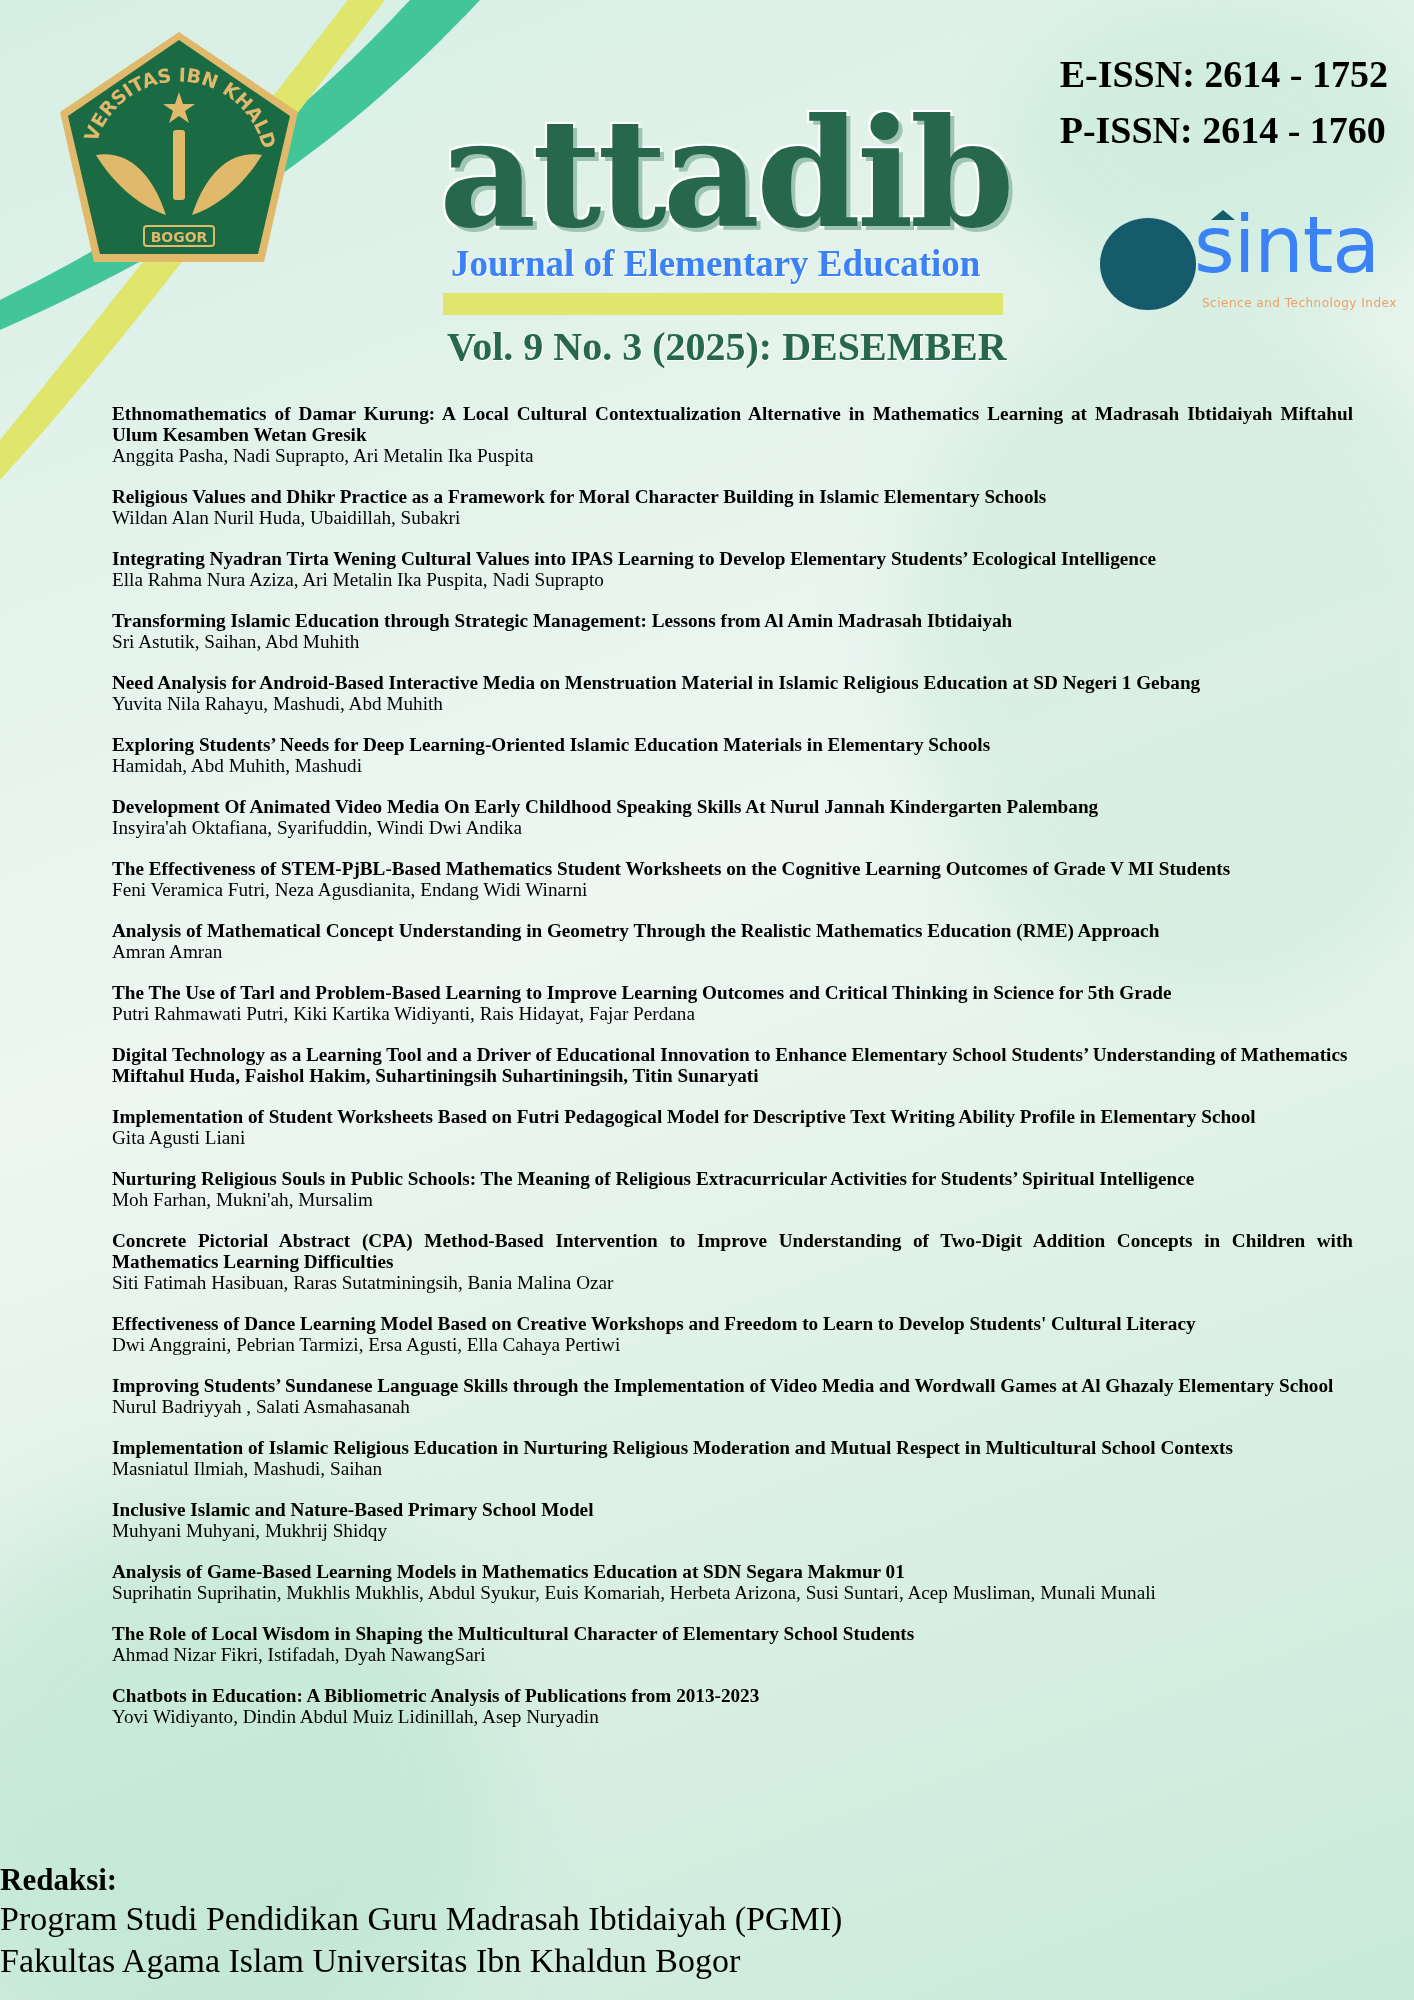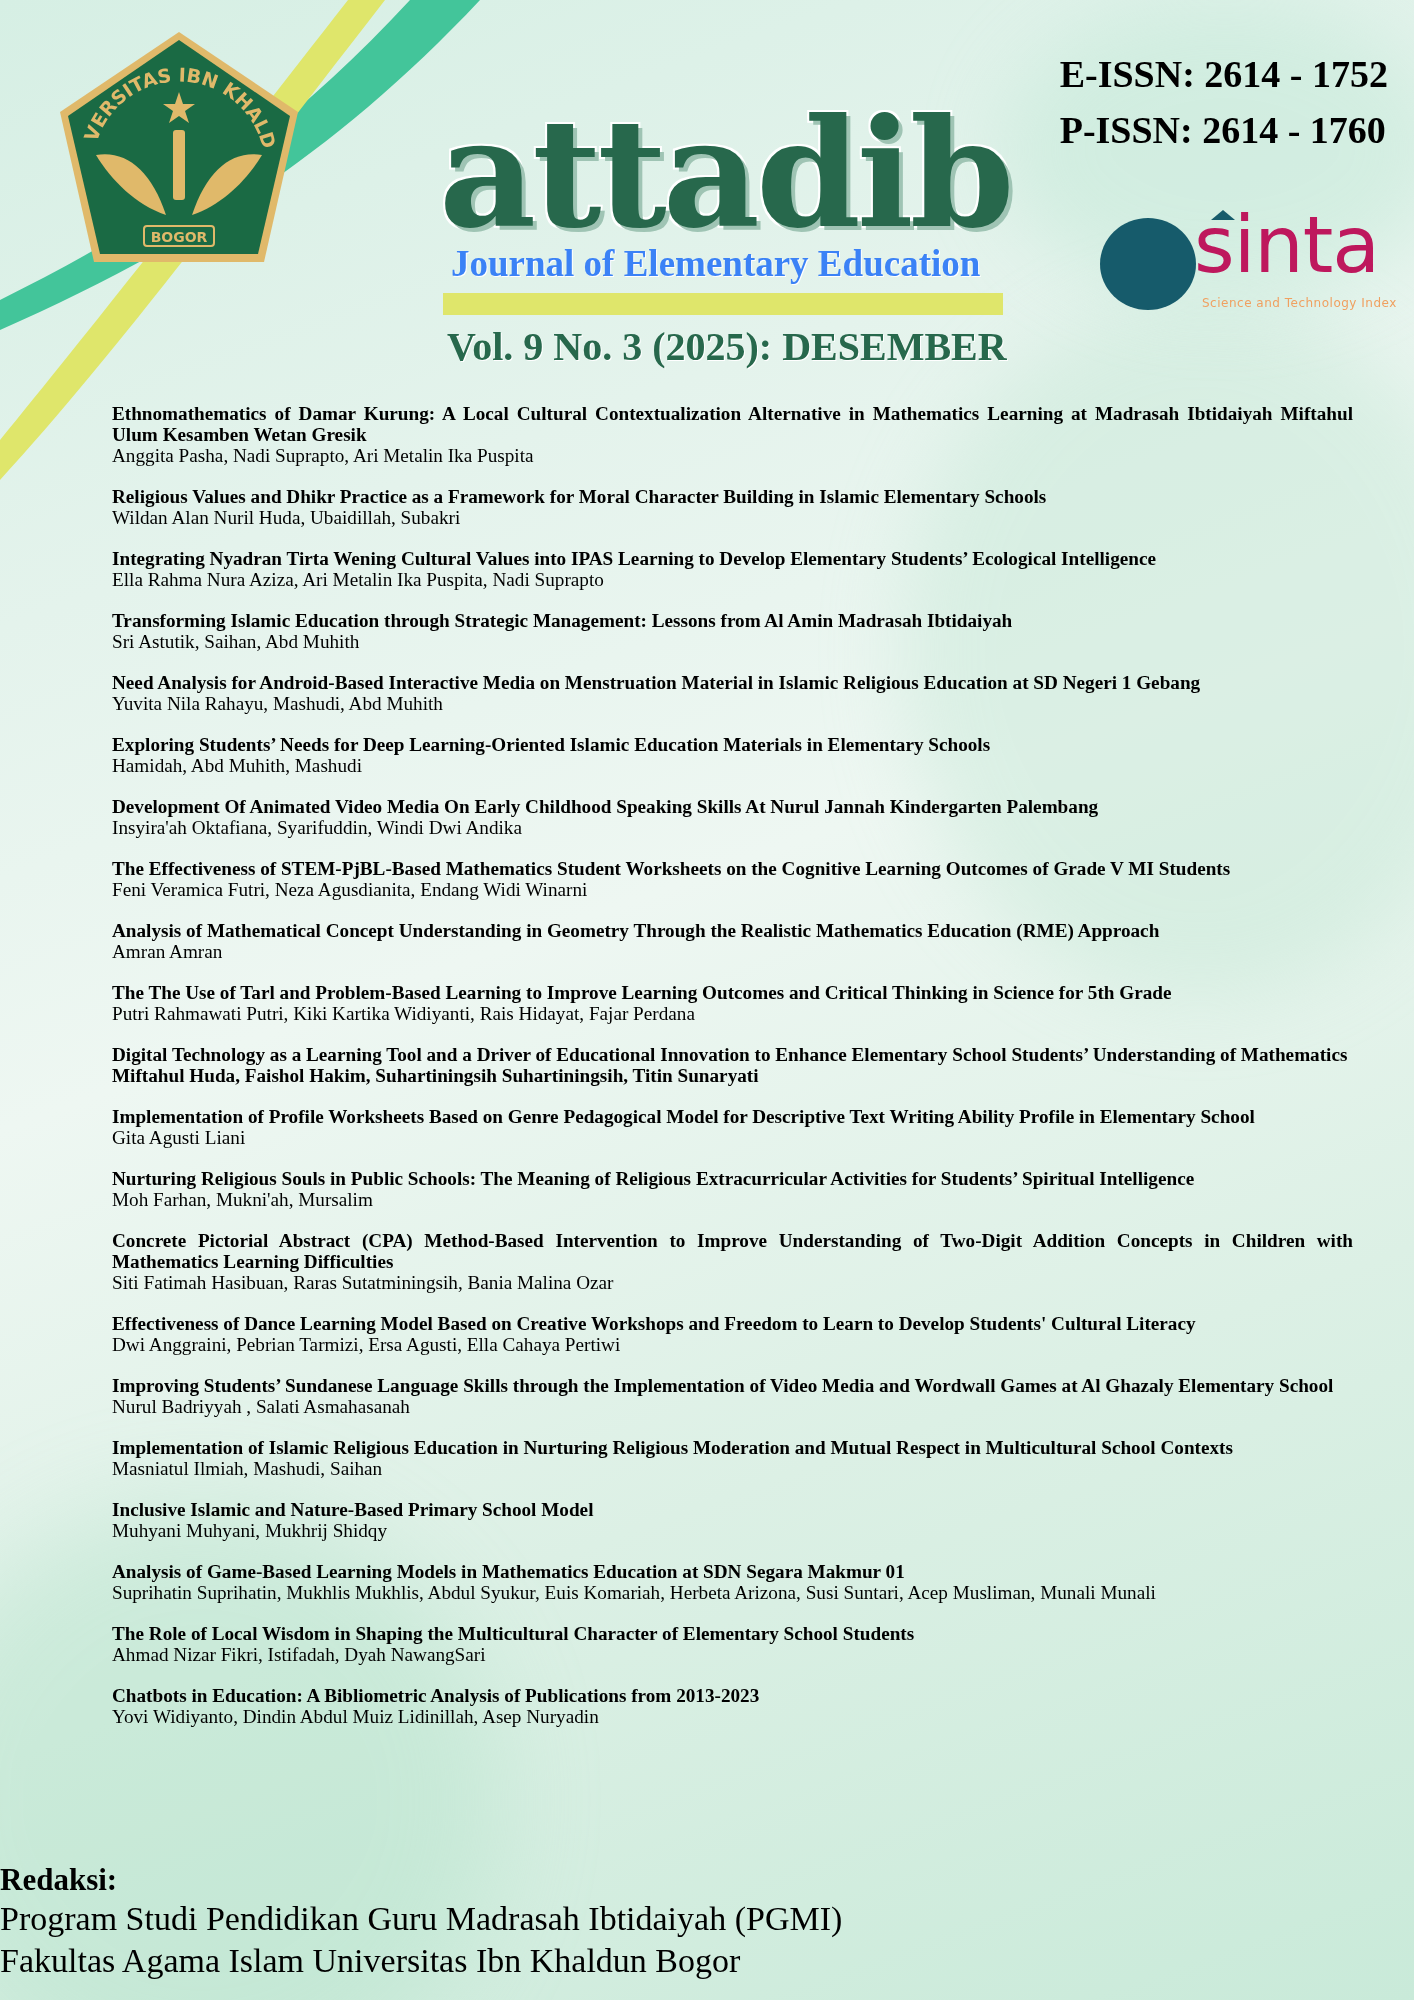--- a/index.html
+++ b/index.html
@@ -8,21 +8,21 @@
     background: linear-gradient(160deg, #d6efe4 0%, #e4f3ec 25%, #eef7f2 45%, #dcf0e5 70%, #c9ead9 100%);
     font-family: "Liberation Serif", "DejaVu Serif", serif;
     color: #000;
   }
   .bg-blob { position: absolute; border-radius: 50%; opacity: .35; }
   .ribbons { position: absolute; left: 0; top: 0; width: 520px; height: 520px; }
   .logo-uik { position: absolute; left: 56px; top: 30px; width: 246px; height: 240px; }
   .issn { position: absolute; right: 26px; top: 46px; text-align: left; font-weight: bold; font-size: 38px; line-height: 56px; }
   .sinta { position: absolute; left: 1098px; top: 214px; width: 300px; height: 96px; }
   .sinta-circle { position: absolute; left: 2px; top: 4px; width: 96px; height: 92px; border-radius: 50%; background: #165b6b; }
-  .sinta-word { position: absolute; left: 96px; top: -14px; font-family: "DejaVu Sans", sans-serif; font-size: 78px; color: #be185d; letter-spacing: -1px; }
+  .sinta-word { position: absolute; left: 96px; top: -14px; font-family: "DejaVu Sans", sans-serif; font-size: 78px; color: #3b82f6; letter-spacing: -1px; }
   .sinta-cap { position: absolute; left: 113px; top: -4px; width: 0; height: 0; border-left: 12px solid transparent; border-right: 12px solid transparent; border-bottom: 10px solid #165b6b; }
   .sinta-sub { position: absolute; left: 104px; top: 82px; font-family: "DejaVu Sans", sans-serif; font-size: 12px; color: #f0a060; letter-spacing: .5px; white-space: nowrap; text-align: right; }
   .masthead { position: absolute; left: 439px; top: 98px; width: 580px; }
   .title-big {
     font-family: "DejaVu Serif", "Liberation Serif", serif; font-weight: bold;
     font-size: 150px; line-height: 150px; color: #27684c; letter-spacing: -4px;
     text-shadow: 4px 4px 0 #9fc4b4, -2px -2px 0 #fff, 2px -2px 0 #fff, -2px 2px 0 #fff;
     margin-left: 0;
   }
   .subtitle { font-weight: bold; font-size: 37px; color: #3b82f6; margin-top: -6px; margin-left: 12px; text-shadow: 1px 1px 0 #fff; }
@@ -133,21 +133,21 @@
     <div class="t">The The Use of Tarl and Problem-Based Learning to Improve Learning Outcomes and Critical Thinking in Science for 5th Grade</div>
     <div class="a">Putri Rahmawati Putri, Kiki Kartika Widiyanti, Rais Hidayat, Fajar Perdana</div>
   </div>
 
   <div class="article">
     <div class="t">Digital Technology as a Learning Tool and a Driver of Educational Innovation to Enhance Elementary School Students’ Understanding of Mathematics</div>
     <div class="a bold">Miftahul Huda, Faishol Hakim, Suhartiningsih Suhartiningsih, Titin Sunaryati</div>
   </div>
 
   <div class="article">
-    <div class="t">Implementation of Profile Worksheets Based on Genre Pedagogical Model for Descriptive Text Writing Ability Profile in Elementary School</div>
+    <div class="t">Implementation of Student Worksheets Based on Futri Pedagogical Model for Descriptive Text Writing Ability Profile in Elementary School</div>
     <div class="a">Gita Agusti Liani</div>
   </div>
 
   <div class="article">
     <div class="t">Nurturing Religious Souls in Public Schools: The Meaning of Religious Extracurricular Activities for Students’ Spiritual Intelligence</div>
     <div class="a">Moh Farhan, Mukni'ah, Mursalim</div>
   </div>
 
   <div class="article">
     <div class="t">Concrete Pictorial Abstract (CPA) Method-Based Intervention to Improve Understanding of Two-Digit Addition Concepts in Children with Mathematics Learning Difficulties</div>

